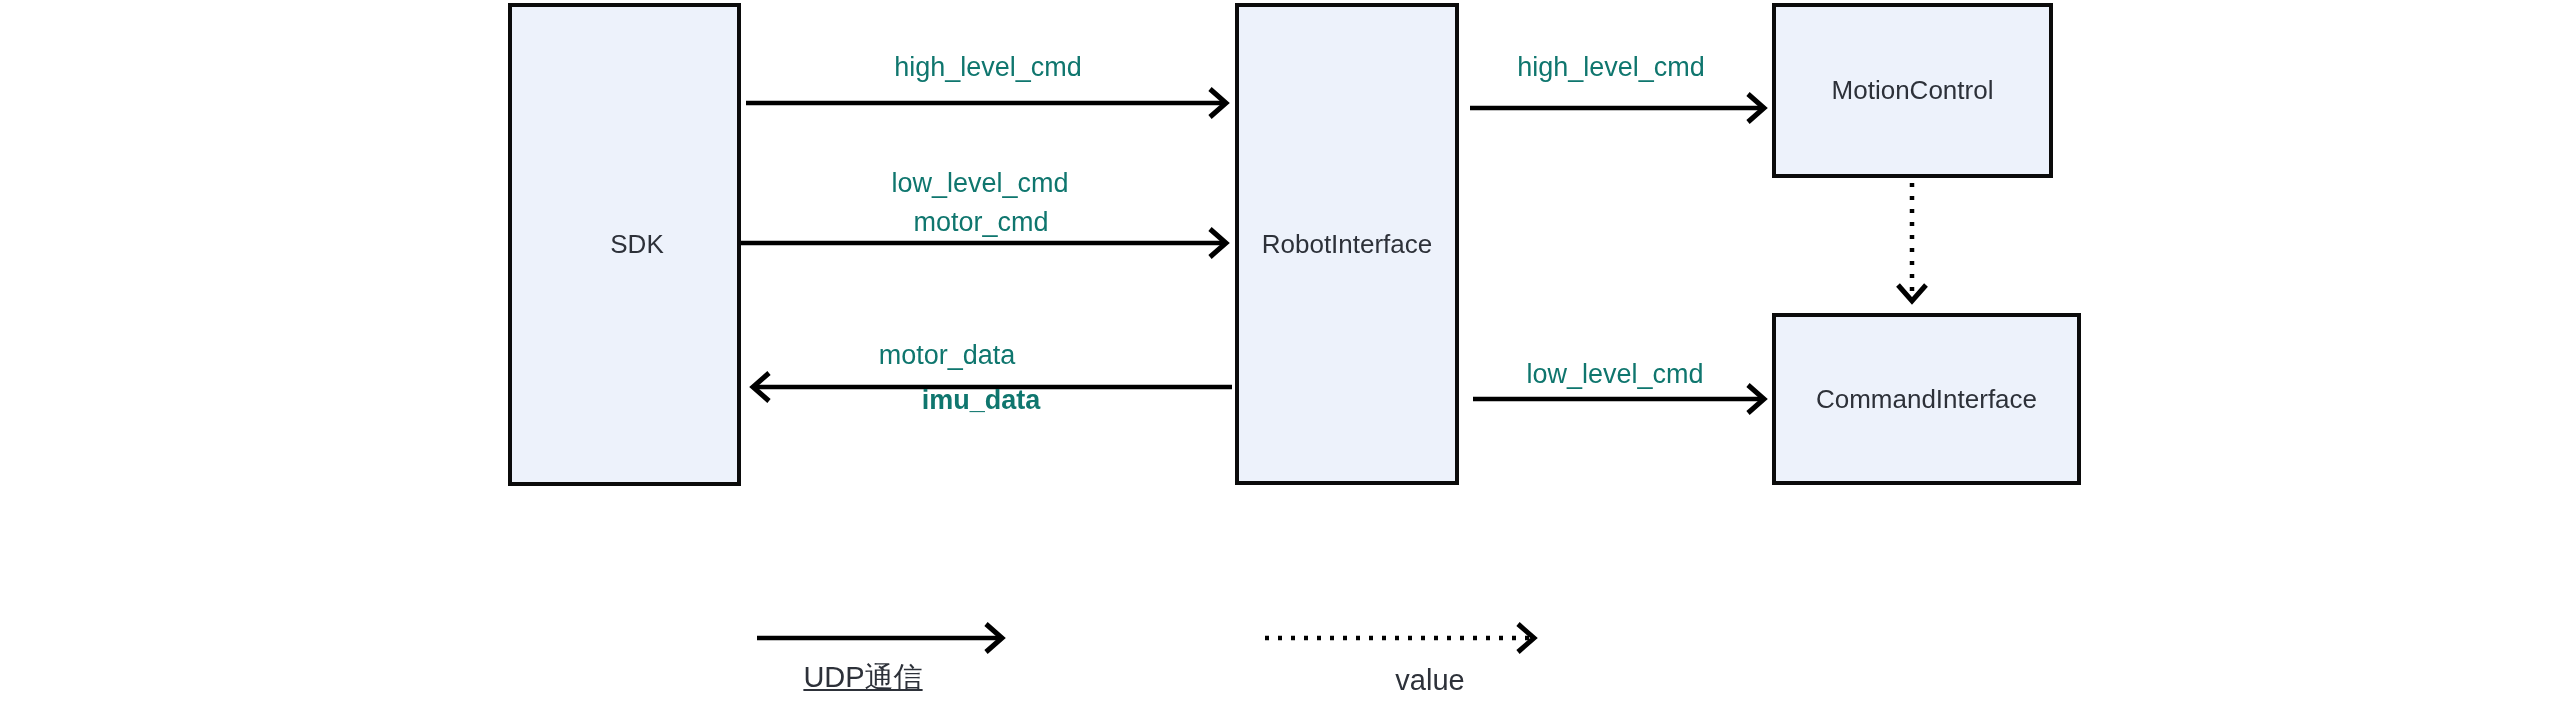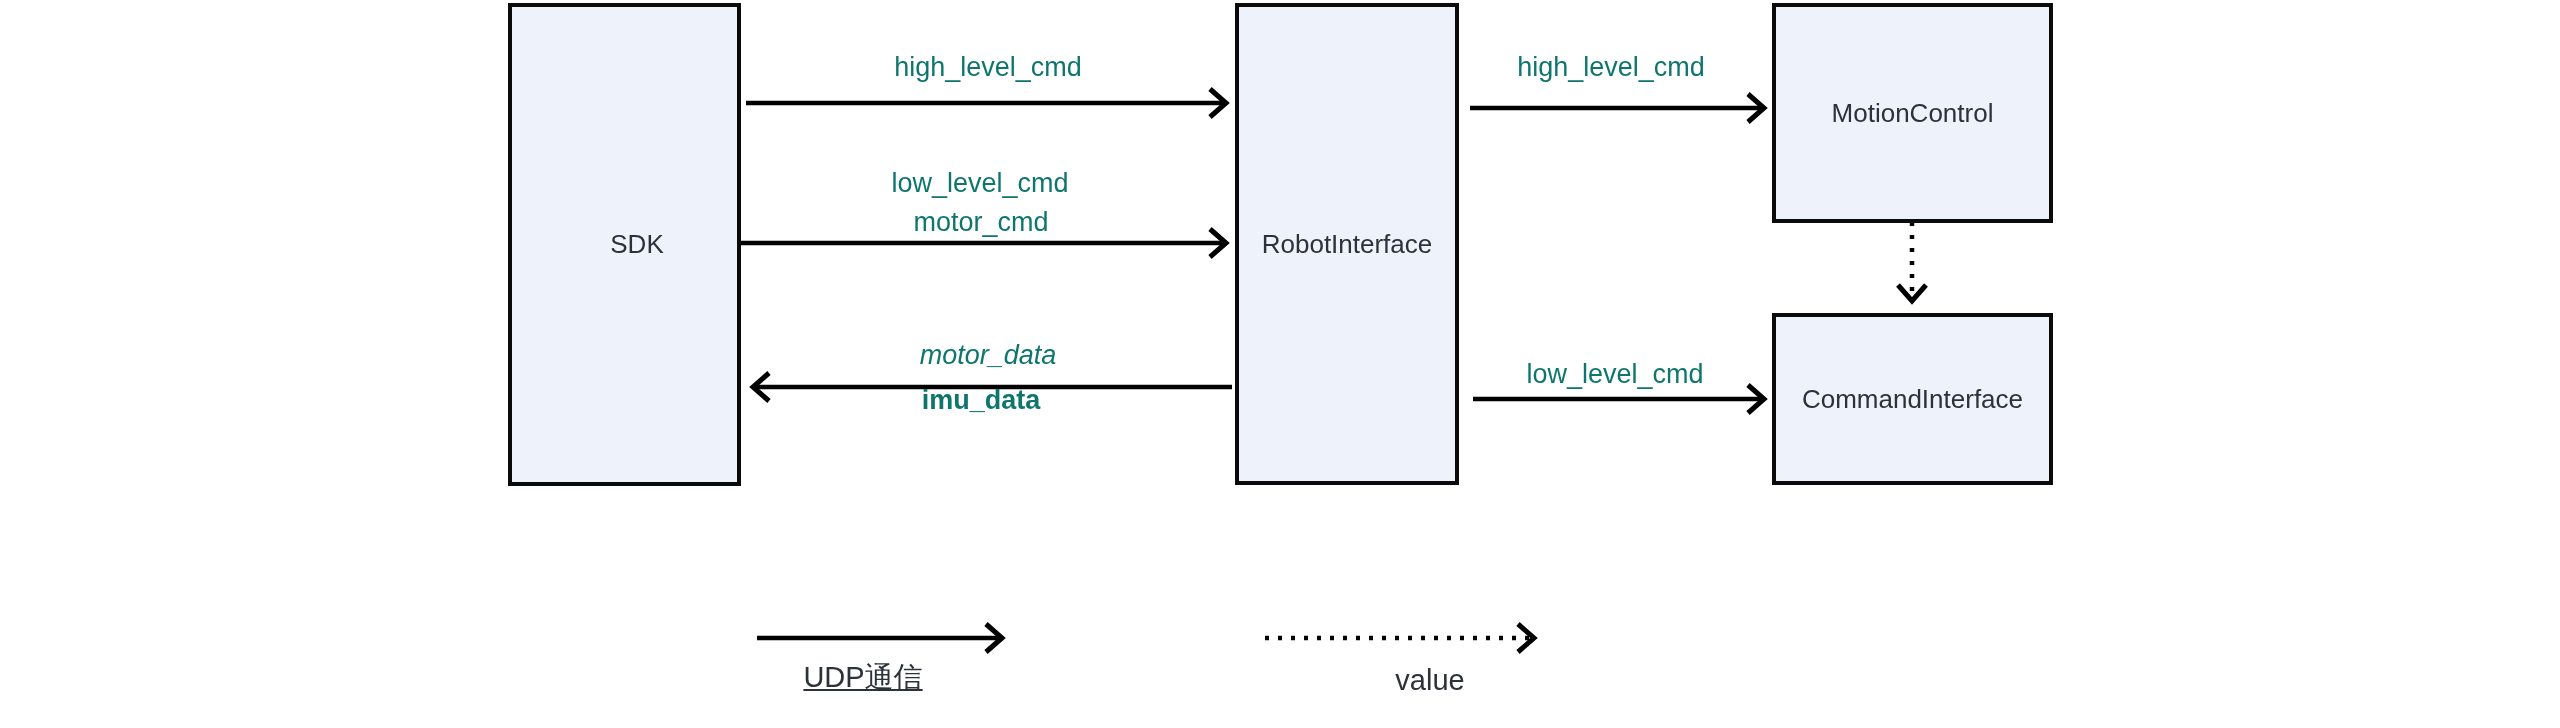--- a/index.html
+++ b/index.html
@@ -18,22 +18,22 @@
     background: #edf2fb;
     border: 4px solid #0b0b0b;
     display: flex;
     align-items: center;
     justify-content: center;
     color: #2d3139;
     font-size: 26px;
   }
   .node-sdk              { left: 508px;  top: 3px;   width: 233px; height: 483px; padding-left: 25px; }
   .node-robot-interface  { left: 1235px; top: 3px;   width: 224px; height: 482px; }
-  .node-motion-control   { left: 1772px; top: 3px;   width: 281px; height: 220px; }
-  .node-command-interface{ left: 1772px; top: 313px; width: 281px; height: 172px; }
+  .node-motion-control   { left: 1772px; top: 3px;   width: 281px; height: 175px; }
+  .node-command-interface{ left: 1772px; top: 313px; width: 309px; height: 172px; }
   .edge-label {
     position: absolute;
     transform: translate(-50%, -50%);
     color: #0f766e;
     font-size: 27px;
     white-space: nowrap;
   }
   .legend-label {
     position: absolute;
     transform: translate(-50%, -50%);
@@ -74,21 +74,21 @@
   <div class="node node-motion-control">
     <span>MotionControl</span>
   </div>
   <div class="node node-command-interface">
     <span>CommandInterface</span>
   </div>
 
   <div class="edge-label" style="left:988px; top:67px;">high_level_cmd</div>
   <div class="edge-label" style="left:980px; top:183px;">low_level_cmd</div>
   <div class="edge-label" style="left:981px; top:222px;text-align:center;">motor_cmd</div>
-  <div class="edge-label" style="left:988px; top:355px;font-style:italic;">motor_data</div>
+  <div class="edge-label" style="left:947px; top:355px;">motor_data</div>
   <div class="edge-label" style="left:981px; top:400px;font-weight:bold;">imu_data</div>
   <div class="edge-label" style="left:1611px; top:67px;">high_level_cmd</div>
   <div class="edge-label" style="left:1615px; top:374px;">low_level_cmd</div>
 
   <div class="legend-label" style="left:863px; top:678px;text-decoration:underline;">UDP通信</div>
   <div class="legend-label" style="left:1430px; top:680px;">value</div>
 
 </div>
 
 </body></html>

